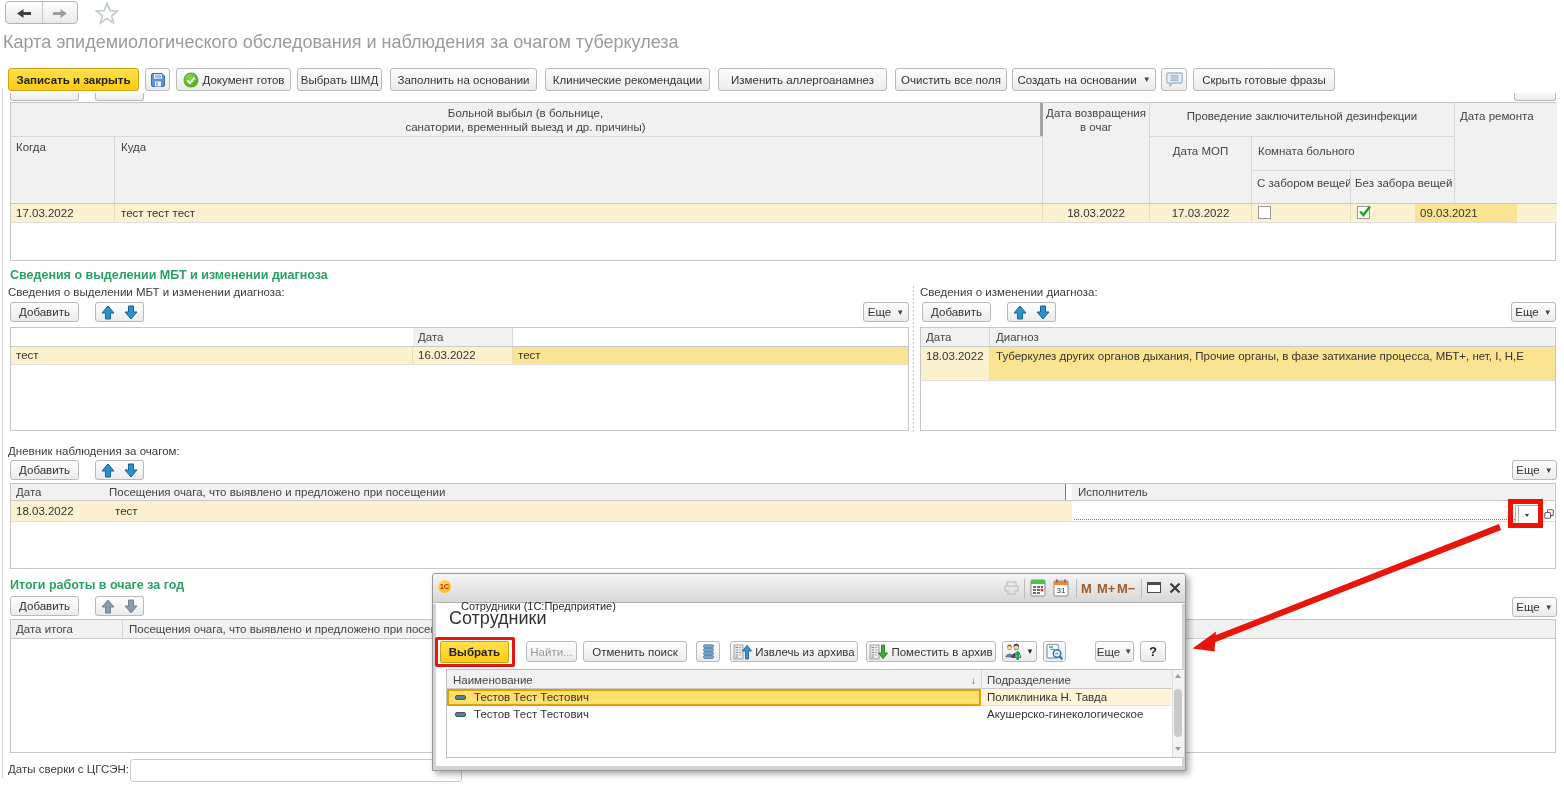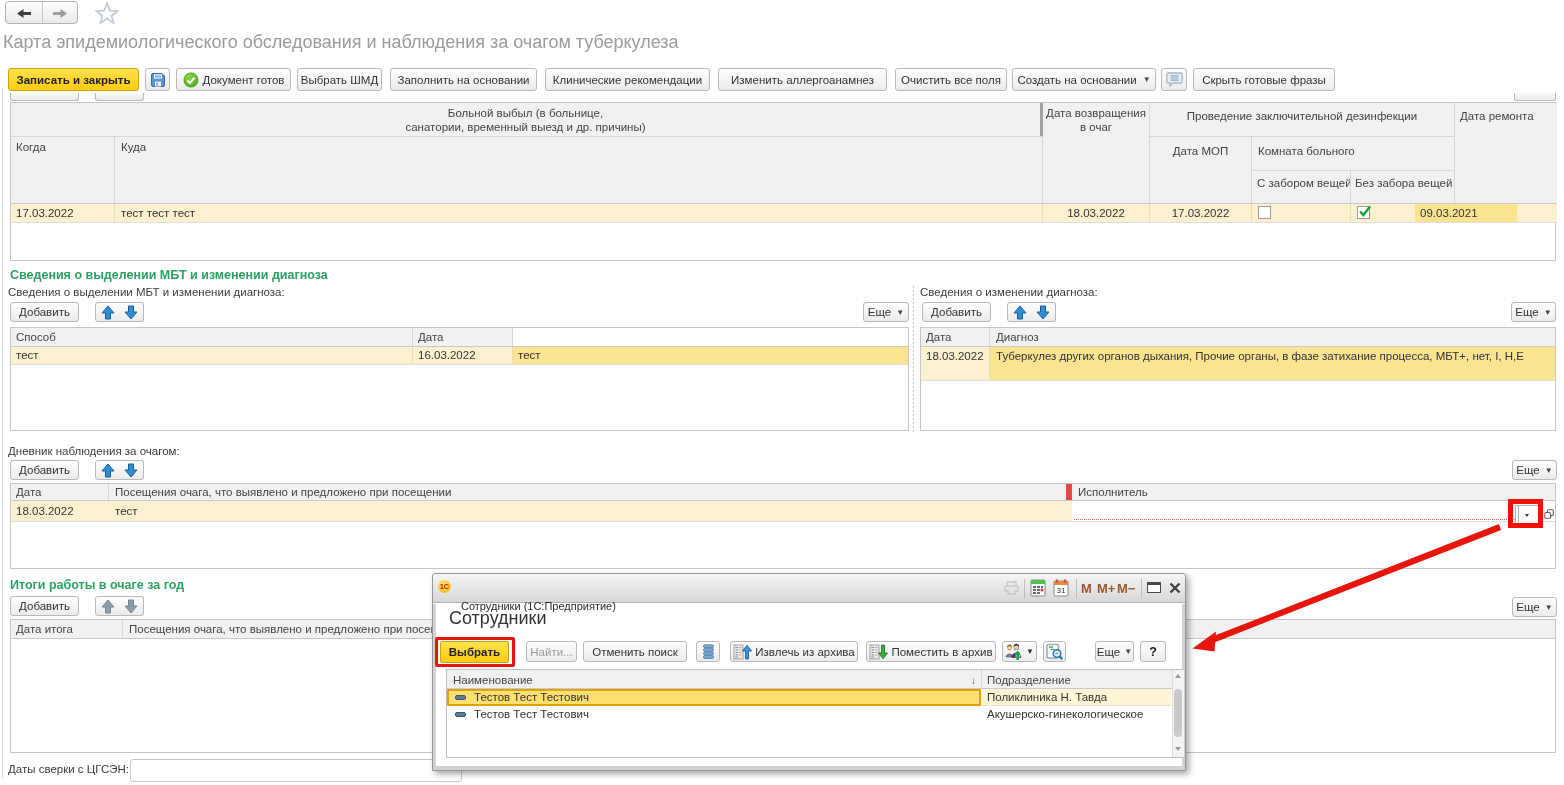--- a/index.html
+++ b/index.html
@@ -119,21 +119,20 @@
       </svg>
 </div>
 <div class="sbtn" style="left:119px;top:302px;width:25px;border-left:none;border-radius:0 3px 3px 0">
   <svg width="14" height="15" viewBox="0 0 14 15">
         <path d="M7 14 L1 7 H4.5 V1 H9.5 V7 H13 Z" fill="#2e8fd0" stroke="#1c5f94" stroke-width="1"></path>
       </svg>
 </div>
 <div class="sbtn" style="left:863px;top:302px;width:46px;height:20px">Еще<span style="margin-left:5px;font-size:8px;color:#444">▼</span></div>
 
 <div class="tbl" style="left:10px;top:327px;width:899px;height:104px">
-  <div class="hcell" style="left:0;top:0;width:402px;height:18px;border-right:1px solid #d7d7d7;padding:3px 0 0 5px">Способ</div>
   <div class="hcell" style="left:402px;top:0;width:100px;height:18px;border-right:1px solid #d7d7d7;padding:3px 0 0 5px">Дата</div>
   <div class="abs" style="left:0;top:18px;width:897px;height:19px;border-top:1px solid #c9c9c9;border-bottom:1px solid #dedede"></div>
   <div class="cell ylw" style="left:0;top:19px;width:402px;height:17px;padding:2px 0 0 5px;border-right:1px solid #e9ddb6">тест</div>
   <div class="cell ylw" style="left:402px;top:19px;width:100px;height:17px;padding:2px 0 0 5px;border-right:1px solid #e9ddb6">16.03.2022</div>
   <div class="cell ylw2" style="left:502px;top:19px;width:395px;height:17px;padding:2px 0 0 5px">тест</div>
 </div>
 
 <div class="lbl" style="left:920px;top:286px">Сведения о изменении диагноза:</div>
 <div class="sbtn" style="left:922px;top:302px;width:69px">Добавить</div>
 <div class="sbtn" style="left:1007px;top:302px;width:25px;border-radius:3px 0 0 3px">
@@ -165,21 +164,21 @@
       </svg>
 </div>
 <div class="sbtn" style="left:119px;top:460px;width:25px;border-left:none;border-radius:0 3px 3px 0">
   <svg width="14" height="15" viewBox="0 0 14 15">
         <path d="M7 14 L1 7 H4.5 V1 H9.5 V7 H13 Z" fill="#2e8fd0" stroke="#1c5f94" stroke-width="1"></path>
       </svg>
 </div>
 <div class="sbtn" style="left:1512px;top:460px;width:45px;height:20px">Еще<span style="margin-left:5px;font-size:8px;color:#444">▼</span></div>
 <div class="tbl" style="left:10px;top:483px;width:1546px;height:86px">
   <div class="hcell" style="left:0;top:0;width:98px;height:16px;border-right:1px solid #d7d7d7;padding:2px 0 0 5px">Дата</div>
-  <div class="hcell" style="left:98px;top:0;width:963px;height:16px;border-right:6px solid #ef4444;padding:2px 0 0 6px">Посещения очага, что выявлено и предложено при посещении</div>
+  <div class="hcell" style="left:92px;top:0;width:963px;height:16px;border-right:1px solid #ef4444;padding:2px 0 0 6px">Посещения очага, что выявлено и предложено при посещении</div>
   <div class="hcell" style="left:1061px;top:0;width:483px;height:16px;padding:2px 0 0 6px">Исполнитель</div>
   <div class="abs" style="left:0;top:16px;width:1544px;height:22px;border-top:1px solid #c9c9c9;border-bottom:1px solid #dedede"></div>
   <div class="cell ylw" style="left:0;top:17px;width:98px;height:20px;padding:4px 0 0 5px">18.03.2022</div>
   <div class="cell ylw" style="left:98px;top:17px;width:963px;height:20px;padding:4px 0 0 6px">тест</div>
   <div class="cell" style="left:1061px;top:17px;width:483px;height:20px;background:#fff"></div>
   <div class="abs" style="left:1063px;top:35px;width:441px;height:0;border-bottom:1px dotted #ef5350"></div>
 
   <div class="abs" style="left:1504px;top:21px;width:24px;height:19px;border:1px solid #b5b5b5;background:#fff"></div>
   <div class="abs" style="left:1507px;top:22px;width:1px;height:17px;background:#b0b0b0"></div>
   <div class="abs" style="left:1514px;top:30px;width:0;height:0;border-left:2.5px solid transparent;border-right:2.5px solid transparent;border-top:3.5px solid #3a3a3a"></div>

